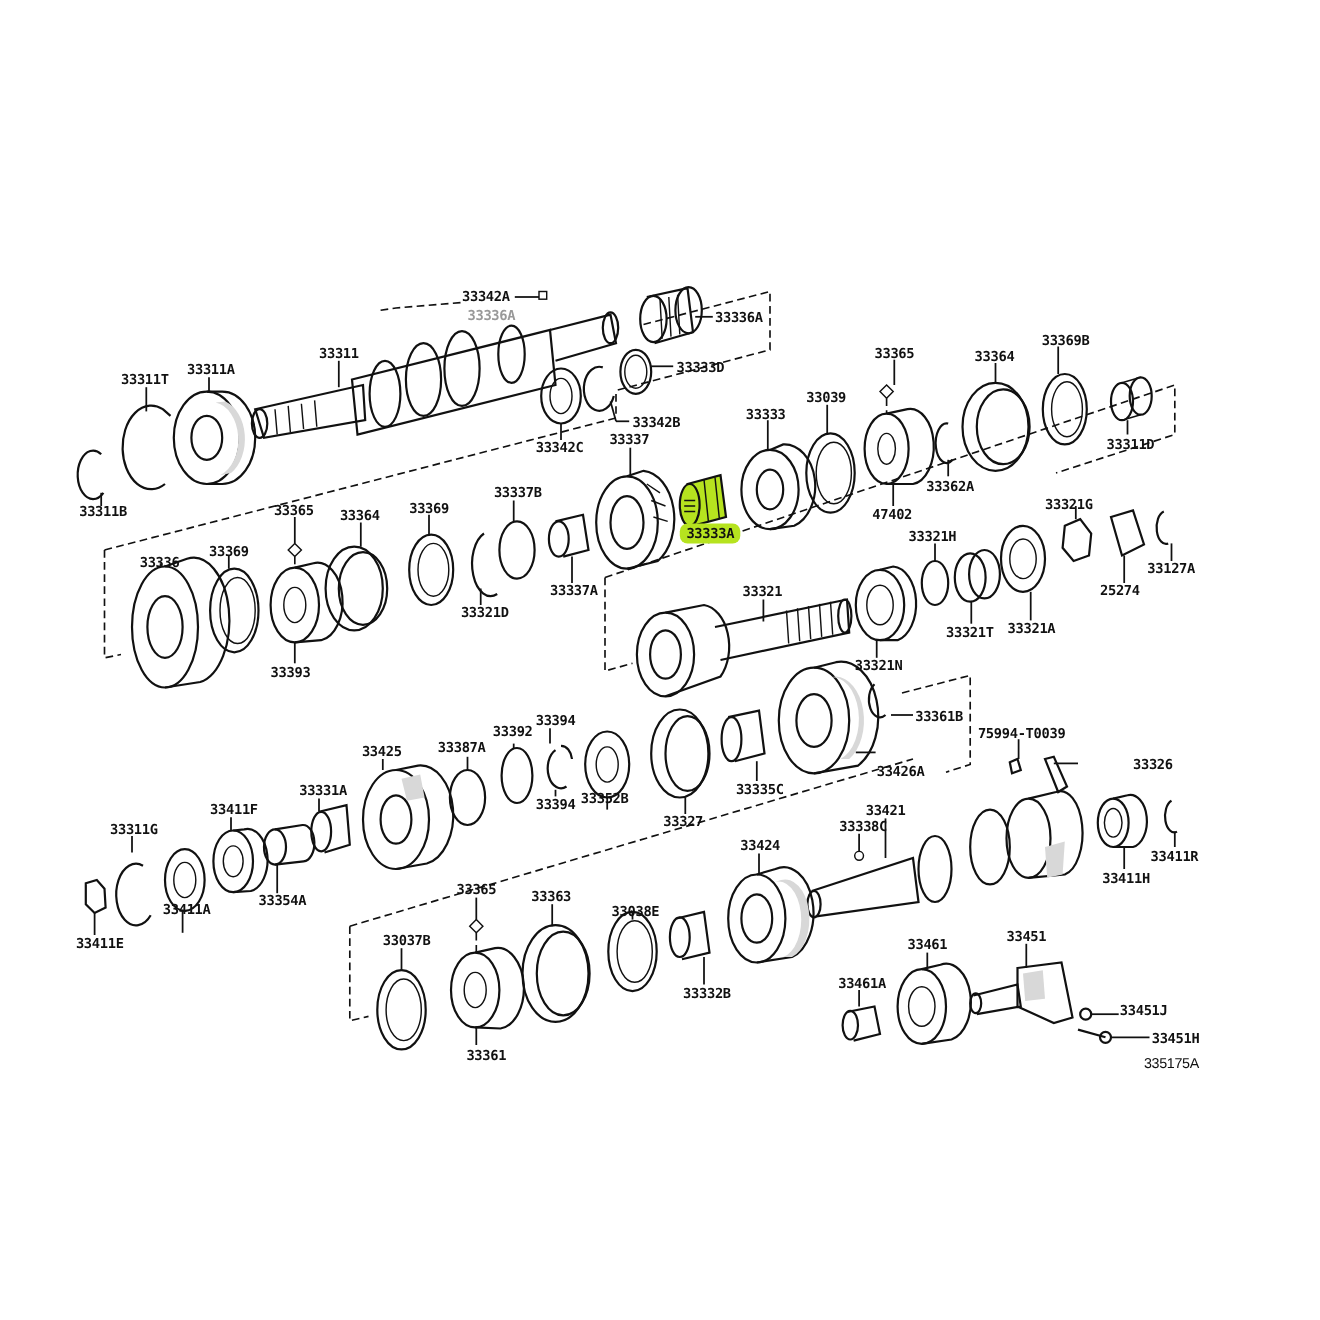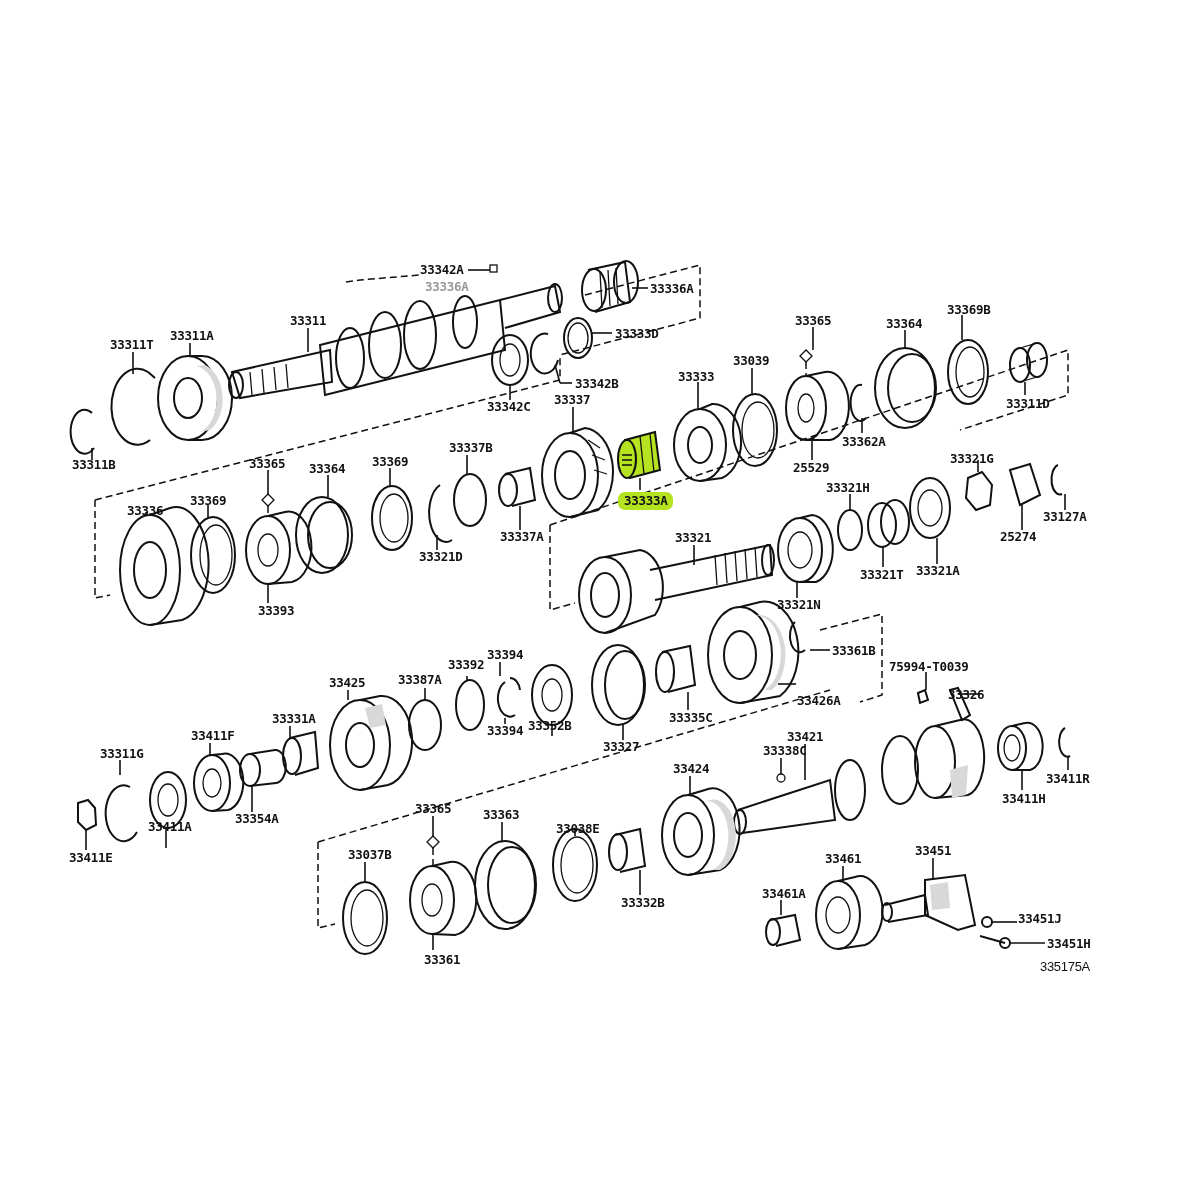--- a/index.html
+++ b/index.html
@@ -360,42 +360,42 @@
 <span class="lbl" style="left:575px;top:377px">33342B</span>
 <span class="lbl" style="left:487px;top:400px">33342C</span>
 <span class="lbl" style="left:554px;top:393px">33337</span>
 <span class="lbl" style="left:678px;top:370px">33333</span>
 <span class="lbl" style="left:733px;top:354px">33039</span>
 <span class="lbl" style="left:795px;top:314px">33365</span>
 <span class="lbl" style="left:886px;top:317px">33364</span>
 <span class="lbl" style="left:947px;top:303px">33369B</span>
 <span class="lbl" style="left:1006px;top:397px">33311D</span>
 <span class="lbl" style="left:842px;top:435px">33362A</span>
-<span class="lbl" style="left:793px;top:461px">25529</span>
-<span class="lbl hl" style="left:618px;top:492px">33333A</span>
+<span class="lbl" style="left:793px;top:461px">47402</span>
+<span class="lbl hl" style="left:618px;top:476px">33333A</span>
 <span class="lbl" style="left:449px;top:441px">33337B</span>
 <span class="lbl" style="left:500px;top:530px">33337A</span>
 <span class="lbl" style="left:419px;top:550px">33321D</span>
 <span class="lbl" style="left:372px;top:455px">33369</span>
 <span class="lbl" style="left:309px;top:462px">33364</span>
 <span class="lbl" style="left:249px;top:457px">33365</span>
 <span class="lbl" style="left:190px;top:494px">33369</span>
 <span class="lbl" style="left:127px;top:504px">33336</span>
-<span class="lbl" style="left:258px;top:604px">33393</span>
+<span class="lbl" style="left:246px;top:604px">33393</span>
 <span class="lbl" style="left:950px;top:452px">33321G</span>
 <span class="lbl" style="left:826px;top:481px">33321H</span>
 <span class="lbl" style="left:1043px;top:510px">33127A</span>
 <span class="lbl" style="left:1000px;top:530px">25274</span>
 <span class="lbl" style="left:860px;top:568px">33321T</span>
 <span class="lbl" style="left:916px;top:564px">33321A</span>
 <span class="lbl" style="left:675px;top:531px">33321</span>
 <span class="lbl" style="left:777px;top:598px">33321N</span>
 <span class="lbl" style="left:832px;top:644px">33361B</span>
 <span class="lbl" style="left:889px;top:660px">75994-T0039</span>
-<span class="lbl" style="left:948px;top:688px">33326</span>
+<span class="lbl" style="left:1030px;top:688px">33326</span>
 <span class="lbl" style="left:797px;top:694px">33426A</span>
 <span class="lbl" style="left:487px;top:648px">33394</span>
 <span class="lbl" style="left:448px;top:658px">33392</span>
 <span class="lbl" style="left:398px;top:673px">33387A</span>
 <span class="lbl" style="left:329px;top:676px">33425</span>
 <span class="lbl" style="left:272px;top:712px">33331A</span>
 <span class="lbl" style="left:191px;top:729px">33411F</span>
 <span class="lbl" style="left:100px;top:747px">33311G</span>
 <span class="lbl" style="left:487px;top:724px">33394</span>
 <span class="lbl" style="left:528px;top:719px">33352B</span>

